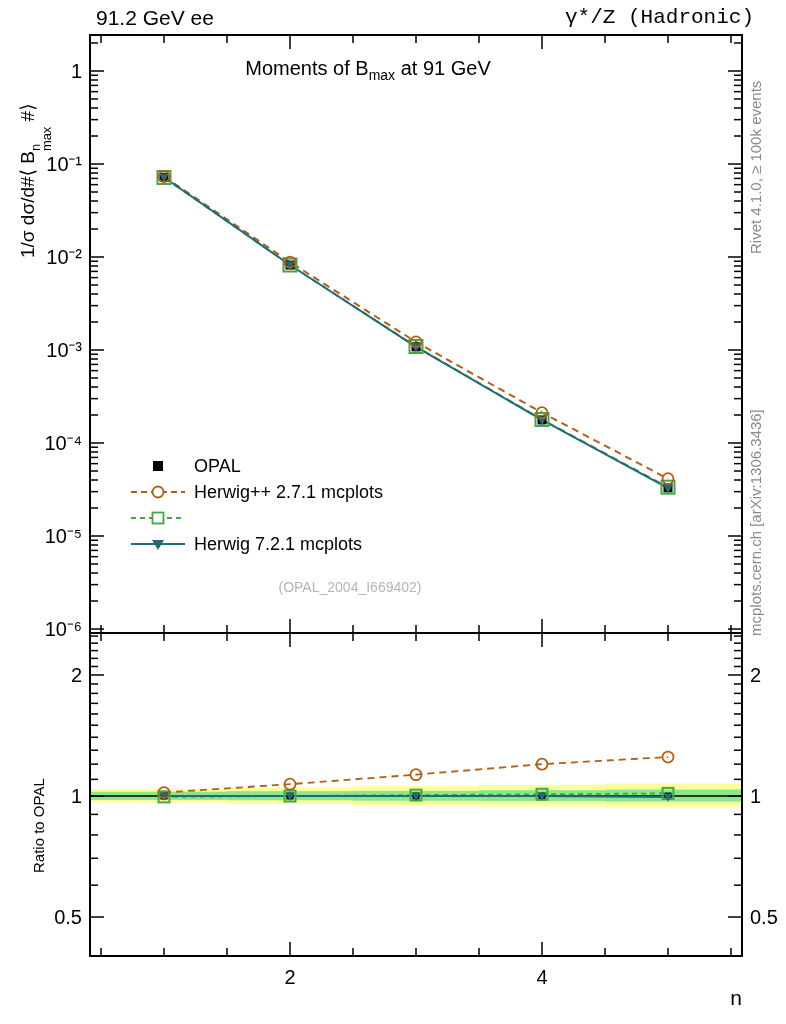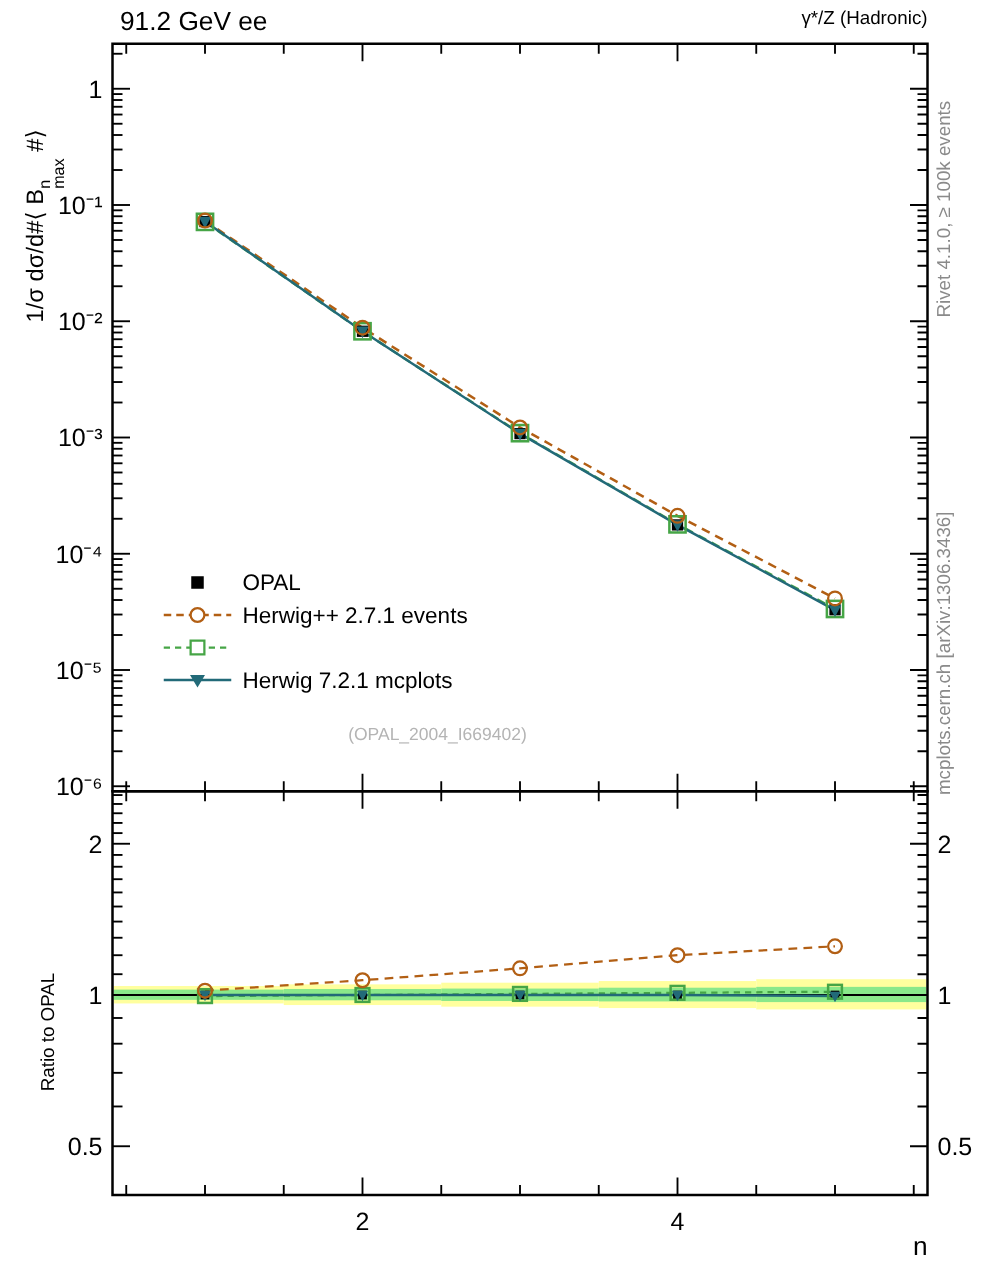--- a/index.html
+++ b/index.html
@@ -1,21 +1,21 @@
 <!DOCTYPE html>
 <html><head>
 <meta charset="utf-8">
 <style>
   html,body{margin:0;padding:0;background:#ffffff;}
   .page{position:relative;width:786px;height:1024px;background:#ffffff;overflow:hidden;
         font-family:"Liberation Sans", sans-serif;color:#000;}
   svg.plot{position:absolute;left:0;top:0;}
   .txt{position:absolute;white-space:nowrap;}
   .hdr-left{left:96px;top:6px;font-size:21px;}
-  .hdr-right{right:44px;top:6px;font-size:15px;}
+  .hdr-right{right:32px;top:6px;font-size:21px;font-family:Liberation Mono, monospace;}
   .plot-title{left:42px;width:652px;top:57px;text-align:center;font-size:20px;}
   .plot-title sub,.leg sub{font-size:70%;}
   .watermark{left:90px;width:520px;top:579px;text-align:center;font-size:14px;color:#b4b4b4;}
   .rot{transform:rotate(-90deg);transform-origin:0 0;}
   .ylabel-main{left:16px;top:258px;font-size:19px;}
   .supsub{display:inline-flex;flex-direction:column;vertical-align:-6px;line-height:0.85;font-size:68%;}
   .supsub .s-up{display:block;text-align:left;}
   .supsub .s-dn{display:block;text-align:left;}
   .ylabel-ratio{left:30px;top:873px;font-size:15px;}
   .note{color:#8a8a8a;font-size:15px;}
@@ -315,20 +315,21 @@
         <rect x="664.5" y="792.5" width="7" height="7" fill="#000000"></rect>
         <rect x="662.5" y="787.9009529833354" width="11" height="11" fill="none" stroke="#46a546" stroke-width="2"></rect>
         <polygon points="663.5,793.4550198769603 672.5,793.4550198769603 668,801.8250198769603" fill="#226a78"></polygon>
         <circle cx="668" cy="757.0467005186291" r="5.5" fill="none" stroke="#b25f14" stroke-width="1.8"></circle>
       </g>
     </svg>
 
   <div class="txt hdr-left">91.2 GeV ee</div>
   <div class="txt hdr-right">γ*/Z (Hadronic)</div>
 
+  <div class="txt plot-title"><span>Moments of B</span><sub>max</sub><span> at 91 GeV</span></div>
 
   <div class="txt rot ylabel-main"><span>1/σ  dσ/d#⟨ B</span><span class="supsub">
         <span class="s-up">n</span>
         <span class="s-dn">max</span>
       </span><span> #⟩</span></div>
 
   <div class="txt rot ylabel-ratio">Ratio to OPAL</div>
 
   <div class="txt rot note note-rivet">Rivet 4.1.0, ≥ 100k events</div>
   <div class="txt rot note note-mcplots">mcplots.cern.ch [arXiv:1306.3436]</div>
@@ -342,21 +343,21 @@
       <svg class="leg-swatch" viewBox="0 0 56 20">
           <rect class="fl" x="23" y="5" width="10" height="10" fill="#000000"></rect>
         </svg>
       <span class="leg-label leg">OPAL</span>
     </div>
     <div class="leg-row">
       <svg class="leg-swatch" viewBox="0 0 56 20">
           <line class="st" x1="1" y1="10" x2="55" y2="10" stroke-width="2" stroke-dasharray="6 4" stroke="#b25f14"></line>
           <circle class="st" cx="28" cy="10" r="5.5" fill="#fff" stroke-width="1.8" stroke="#b25f14"></circle>
         </svg>
-      <span class="leg-label leg">Herwig++ 2.7.1 events</span>
+      <span class="leg-label leg">Herwig++ 2.7.1 mcplots</span>
     </div>
     <div class="leg-row">
       <svg class="leg-swatch" viewBox="0 0 56 20">
           <line class="st" x1="1" y1="10" x2="55" y2="10" stroke-width="1.8" stroke-dasharray="5 4" stroke="#46a546"></line>
           <rect class="st" x="22.5" y="4.5" width="11" height="11" fill="#fff" stroke-width="1.8" stroke="#46a546"></rect>
         </svg>
     </div>
     <div class="leg-row">
       <svg class="leg-swatch" viewBox="0 0 56 20">
           <line class="st" x1="1" y1="10" x2="55" y2="10" stroke-width="2" stroke="#226a78"></line>

